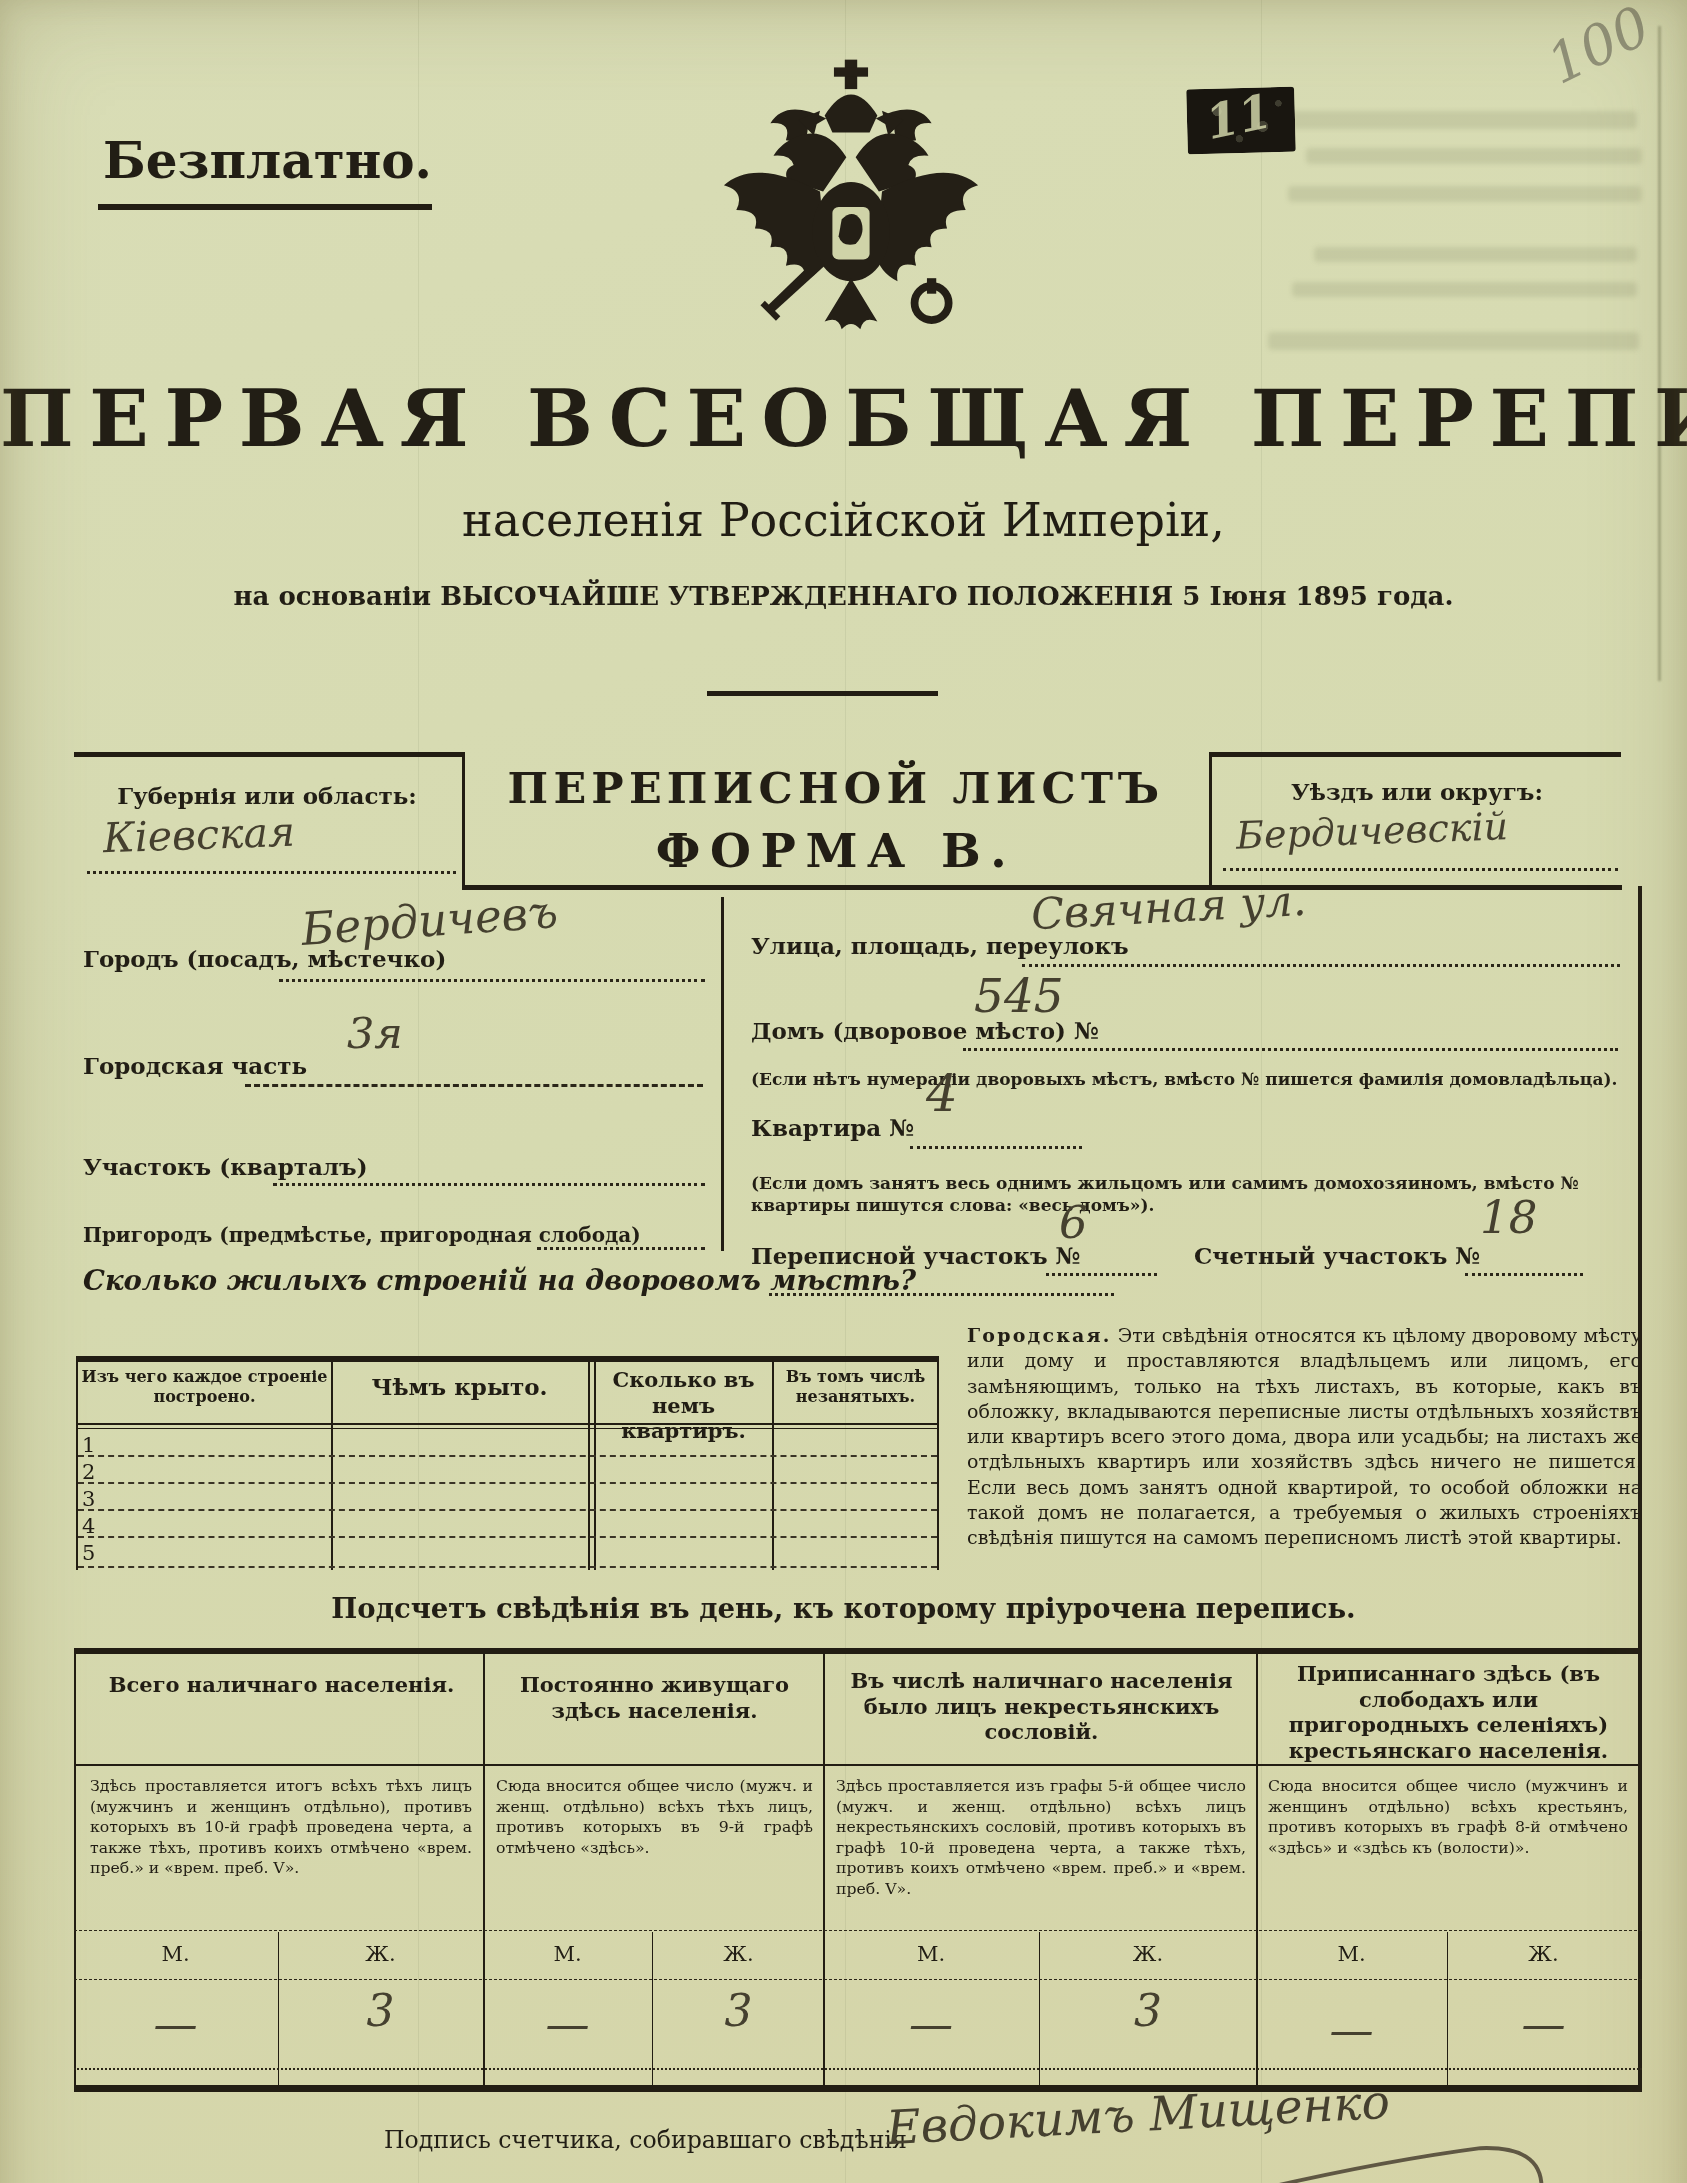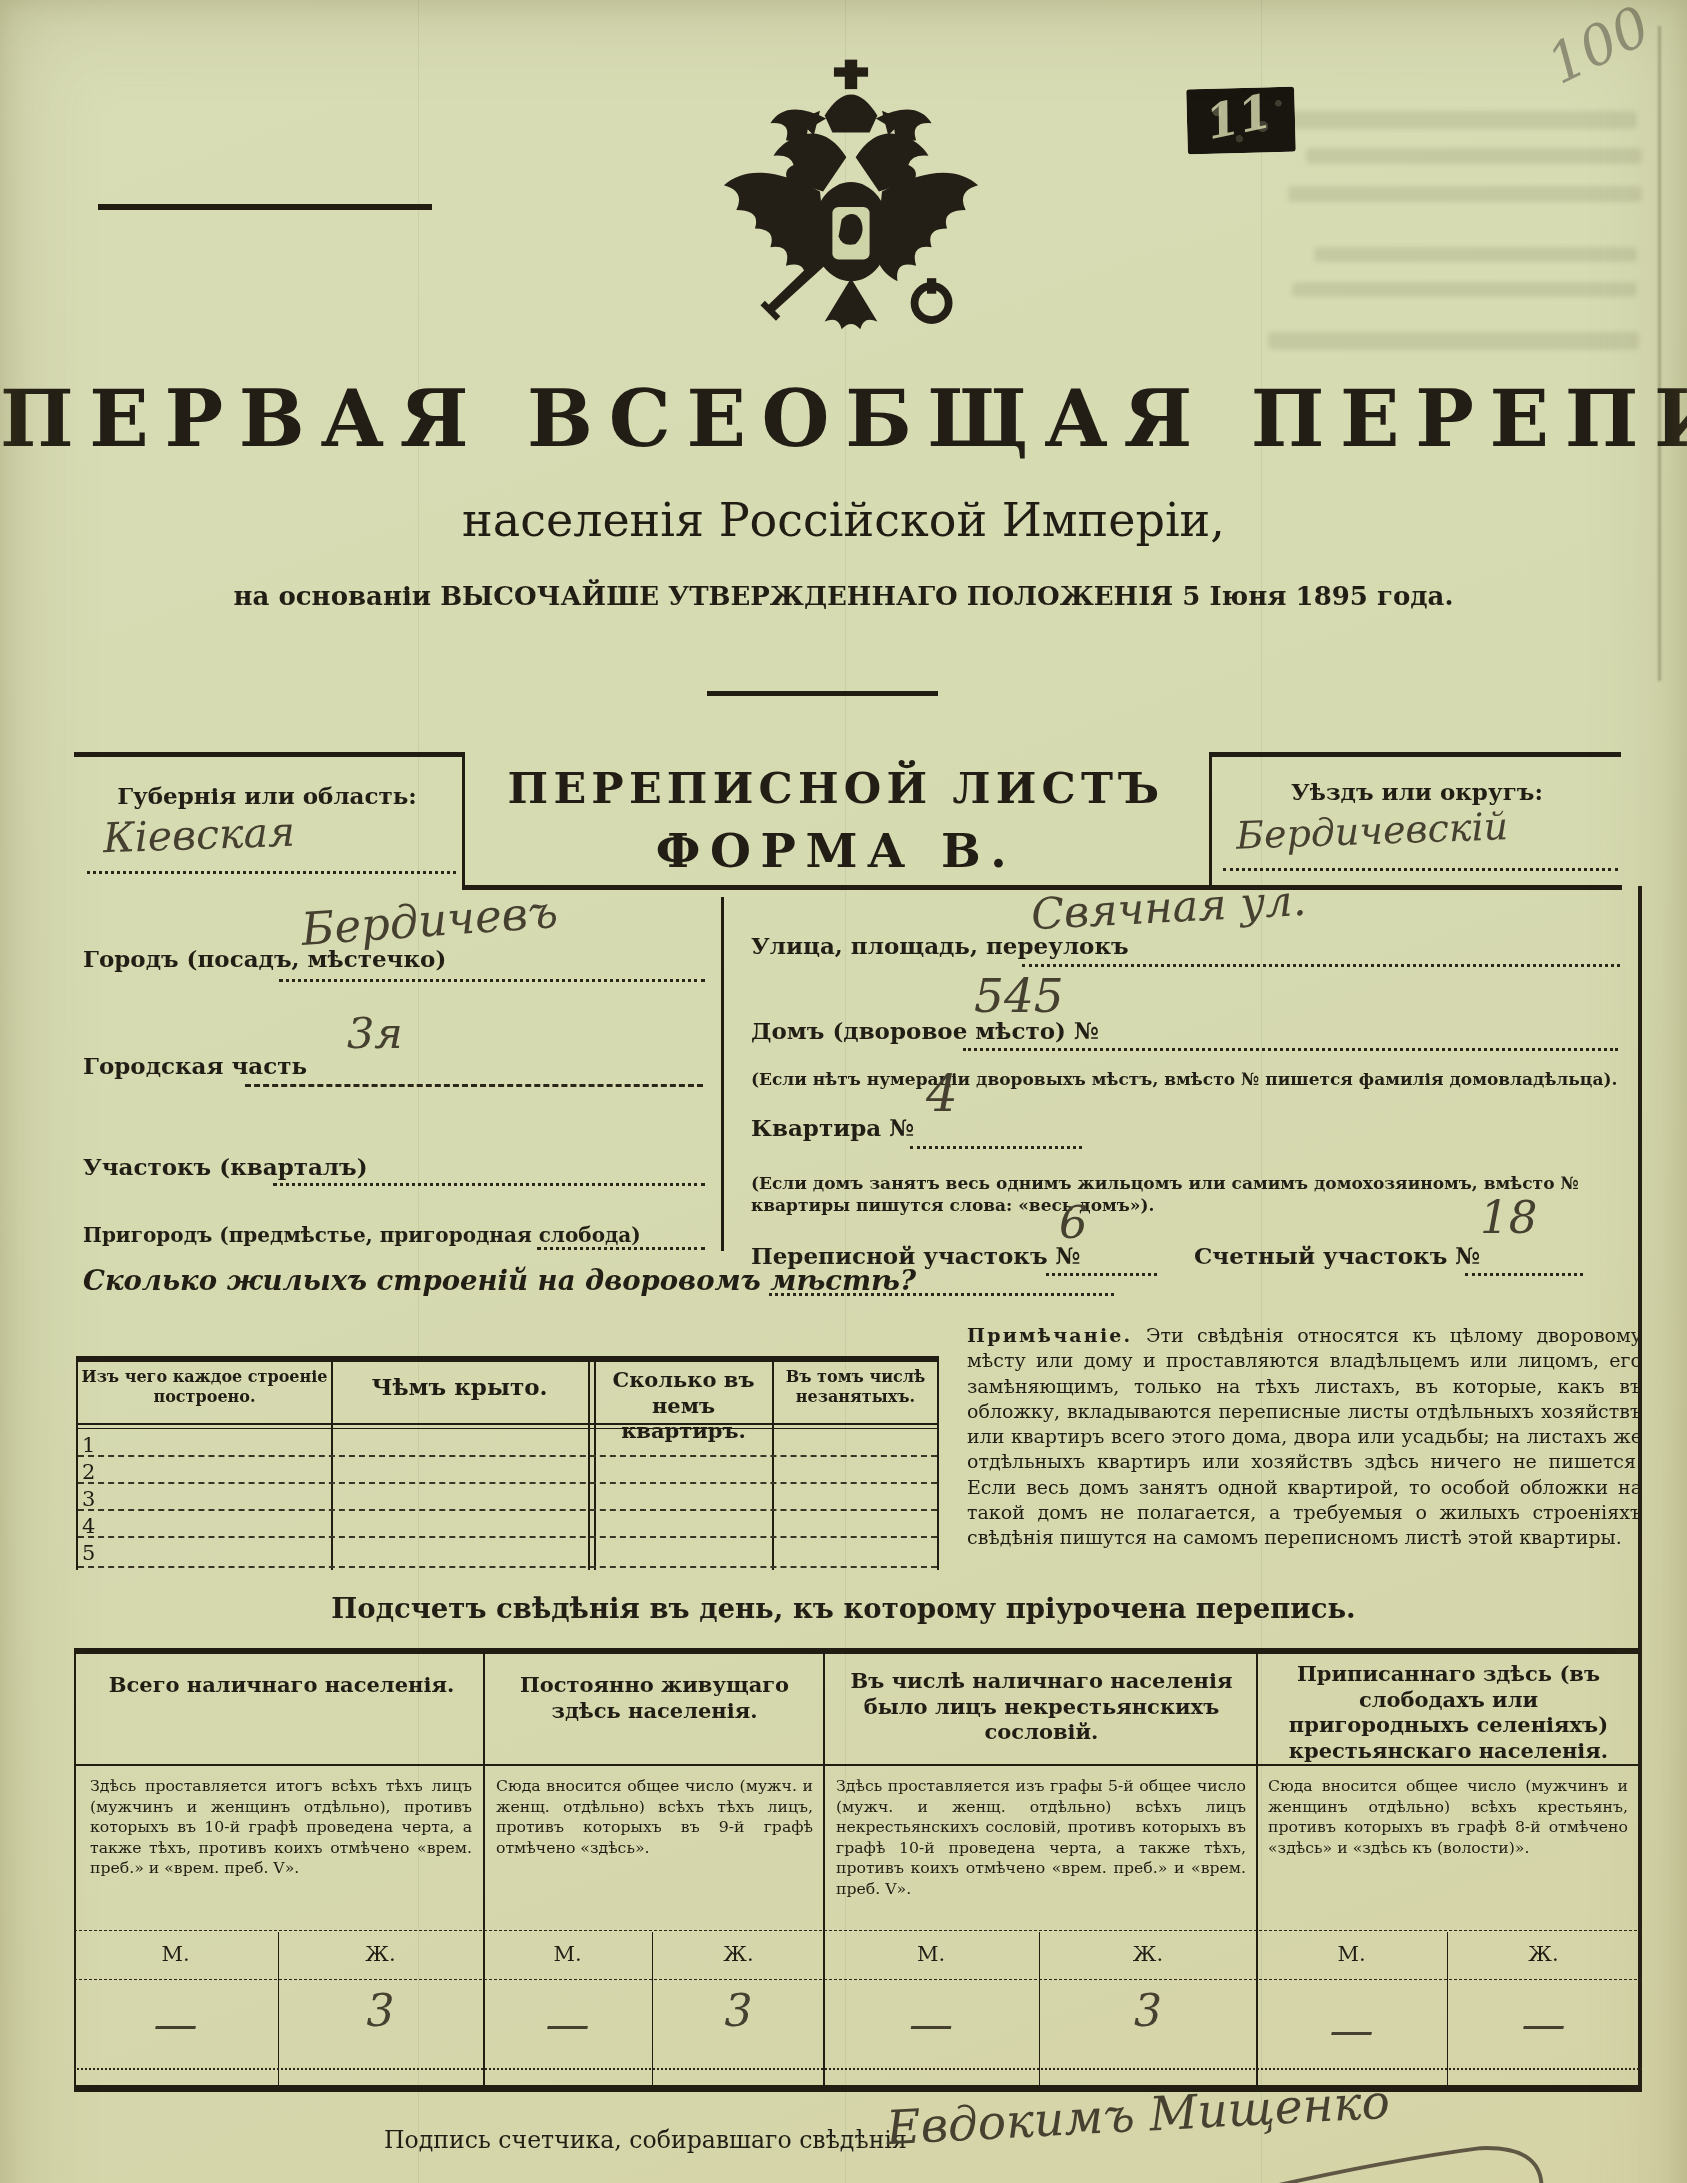--- a/index.html
+++ b/index.html
@@ -42,20 +42,21 @@
   <div class="crease" style="left:845px;"></div>
   <div class="crease" style="left:1261px;"></div>
   <div class="bleed" style="left:1275px;top:111px;width:362px;height:18.3px;"></div>
   <div class="bleed" style="left:1306px;top:148px;width:336px;height:15.7px;"></div>
   <div class="bleed" style="left:1288px;top:186px;width:354px;height:15.7px;"></div>
   <div class="bleed" style="left:1314px;top:247px;width:323px;height:15px;"></div>
   <div class="bleed" style="left:1292px;top:282px;width:345px;height:15px;"></div>
   <div class="bleed" style="left:1268px;top:332px;width:371px;height:17.5px;"></div>
   <div class="abs" style="left:1658px;top:26px;width:2.6px;height:655px;background:rgba(70,75,45,.32);filter:blur(0.9px);"></div>
 
+  <div class="abs lbl" style="left:103px;top:131px;font-size:50px;">Безплатно.</div>
   <div class="abs hl" style="left:98px;top:204px;width:334px;height:5.7px;"></div>
 
   <div class="abs" style="left:694px;top:55px;width:314px;height:310px;">
     <svg viewBox="0 0 200 200" width="314" height="310" xmlns="http://www.w3.org/2000/svg">
       <g fill="#241f16">
         <rect x="96" y="3" width="8" height="19"></rect>
         <rect x="89" y="8" width="22" height="6"></rect>
         <path d="M83 39 Q100 12 117 39 L112 50 L88 50 Z"></path>
         <path d="M84 41 Q58 28 48 44 Q62 43 58 55 Q72 58 72 48 Z"></path>
         <path d="M116 41 Q142 28 152 44 Q138 43 142 55 Q128 58 128 48 Z"></path>
@@ -164,21 +165,21 @@
   <div class="abs" style="left:82px;top:1487px;font-size:21px;">3</div>
   <div class="abs" style="left:82px;top:1514px;font-size:21px;">4</div>
   <div class="abs" style="left:82px;top:1541px;font-size:21px;">5</div>
   <div class="abs" style="left:78px;top:1455px;width:859px;border-bottom:2.2px dashed #3a3426;"></div>
   <div class="abs" style="left:78px;top:1482px;width:859px;border-bottom:2.2px dashed #3a3426;"></div>
   <div class="abs" style="left:78px;top:1509px;width:859px;border-bottom:2.2px dashed #3a3426;"></div>
   <div class="abs" style="left:78px;top:1536px;width:859px;border-bottom:2.2px dashed #3a3426;"></div>
   <div class="abs" style="left:78px;top:1566px;width:859px;border-bottom:2.2px dashed #3a3426;"></div>
 
   <div class="abs just" style="left:967px;top:1323px;width:675px;font-size:19px;line-height:1.33;">
-    <span class="lbl" style="letter-spacing:2.2px;">Примѣчаніе.</span>
+    <span class="lbl" style="letter-spacing:2.2px;">Городская.</span>
     <span>Эти свѣдѣнія относятся къ цѣлому дворовому мѣсту или дому и проставляются владѣльцемъ или лицомъ, его замѣняющимъ, только на тѣхъ листахъ, въ которые, какъ въ обложку, вкладываются переписные листы отдѣльныхъ хозяйствъ или квартиръ всего этого дома, двора или усадьбы; на листахъ же отдѣльныхъ квартиръ или хозяйствъ здѣсь ничего не пишется. Если весь домъ занятъ одной квартирой, то особой обложки на такой домъ не полагается, а требуемыя о жилыхъ строеніяхъ свѣдѣнія пишутся на самомъ переписномъ листѣ этой квартиры.</span>
   </div>
 
   <div class="abs center lbl" style="top:1592px;font-size:27.5px;">Подсчетъ свѣдѣнія въ день, къ которому пріурочена перепись.</div>
 
   <div class="abs hl" style="left:74px;top:1648px;width:1568px;height:6.1px;"></div>
   <div class="abs hl" style="left:74px;top:1648px;width:2.2px;height:443px;"></div>
   <div class="abs hl" style="left:483px;top:1648px;width:2.2px;height:443px;"></div>
   <div class="abs hl" style="left:823px;top:1648px;width:2.2px;height:443px;"></div>
   <div class="abs hl" style="left:1256px;top:1648px;width:2.2px;height:443px;"></div>

